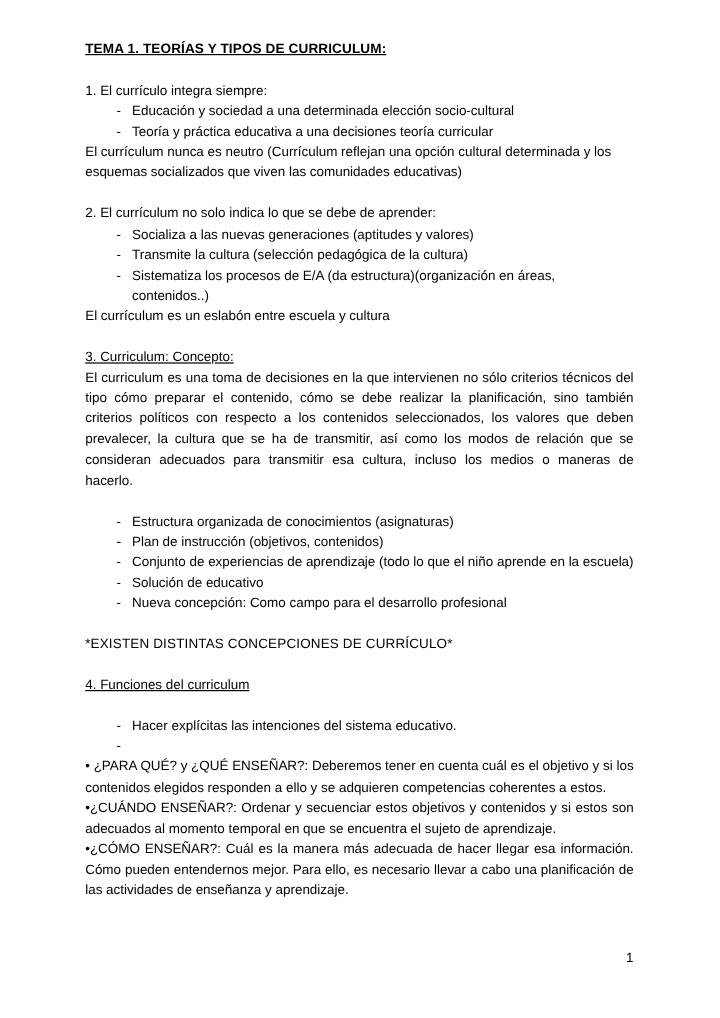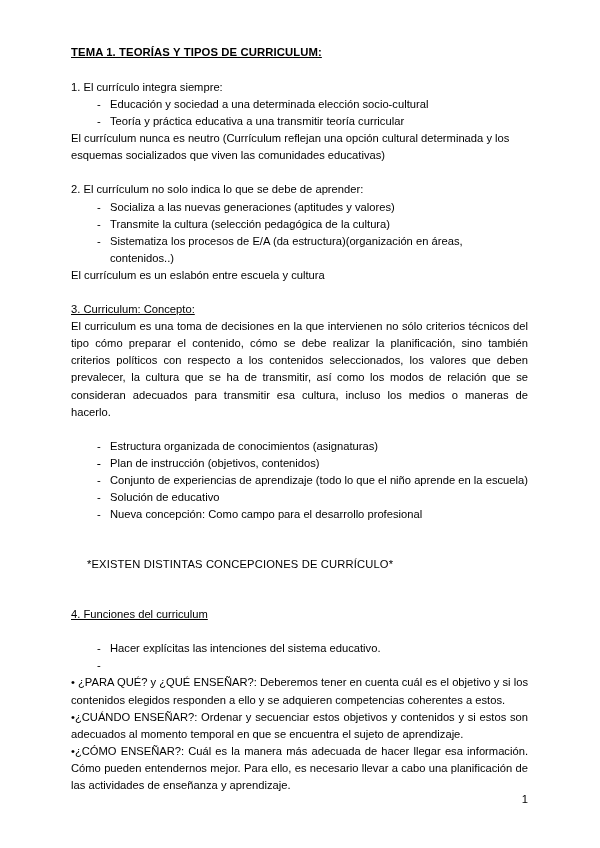--- a/index.html
+++ b/index.html
@@ -13,21 +13,21 @@
     font-family: "Liberation Sans", sans-serif;
     color: #000000;
     -webkit-font-smoothing: antialiased;
   }
   .page {
     position: relative;
     width: 600px;
     height: 848px;
     background: #ffffff;
     box-sizing: border-box;
-    padding: 44px 72px 0 71px;
+    padding: 33px 72px 0 71px;
   }
   .doc-title {
     font-size: 11.3px;
     font-weight: bold;
     text-decoration: underline;
     letter-spacing: 0.1px;
     margin: 0 0 19px 0;
     line-height: 16px;
   }
   .para {
@@ -64,21 +64,21 @@
   .list li.single { text-align: left; }
   .heading-line {
     font-size: 11.2px;
     line-height: 17.1px;
     margin: 0;
     text-decoration: underline;
   }
   .quoted-line {
     font-size: 11.2px;
     line-height: 17.1px;
-    margin: 16px;
+    margin: 0;
     letter-spacing: 0.15px;
   }
   .q-block {
     font-size: 11.2px;
     line-height: 17.1px;
     margin: 0;
     text-align: justify;
   }
   .page-number {
     position: absolute;
@@ -91,21 +91,21 @@
 </head>
 <body>
 
 <div class="page">
 
   <h1 class="doc-title">TEMA 1. TEORÍAS Y TIPOS DE CURRICULUM:</h1>
 
   <p class="para">1. El currículo integra siempre:</p>
   <ul class="list">
     <li class="single"><span class="dash">-</span><span>Educación y sociedad a una determinada elección socio-cultural</span></li>
-    <li class="single"><span class="dash">-</span><span>Teoría y práctica educativa a una transmitir teoría curricular</span></li>
+    <li class="single"><span class="dash">-</span><span>Teoría y práctica educativa a una decisiones teoría curricular</span></li>
   </ul>
   <p class="para">El currículum nunca es neutro (Currículum reflejan una opción cultural determinada y los esquemas socializados que viven las comunidades educativas)</p>
 
   <div class="spacer-sm"></div>
 
   <p class="para">2. El currículum no solo indica lo que se debe de aprender:</p>
   <ul class="list">
     <li class="single"><span class="dash">-</span><span>Socializa a las nuevas generaciones (aptitudes y valores)</span></li>
     <li class="single"><span class="dash">-</span><span>Transmite la cultura (selección pedagógica de la cultura)</span></li>
     <li class="single"><span class="dash">-</span><span>Sistematiza los procesos de E/A (da estructura)(organización en áreas, contenidos..)</span></li>

